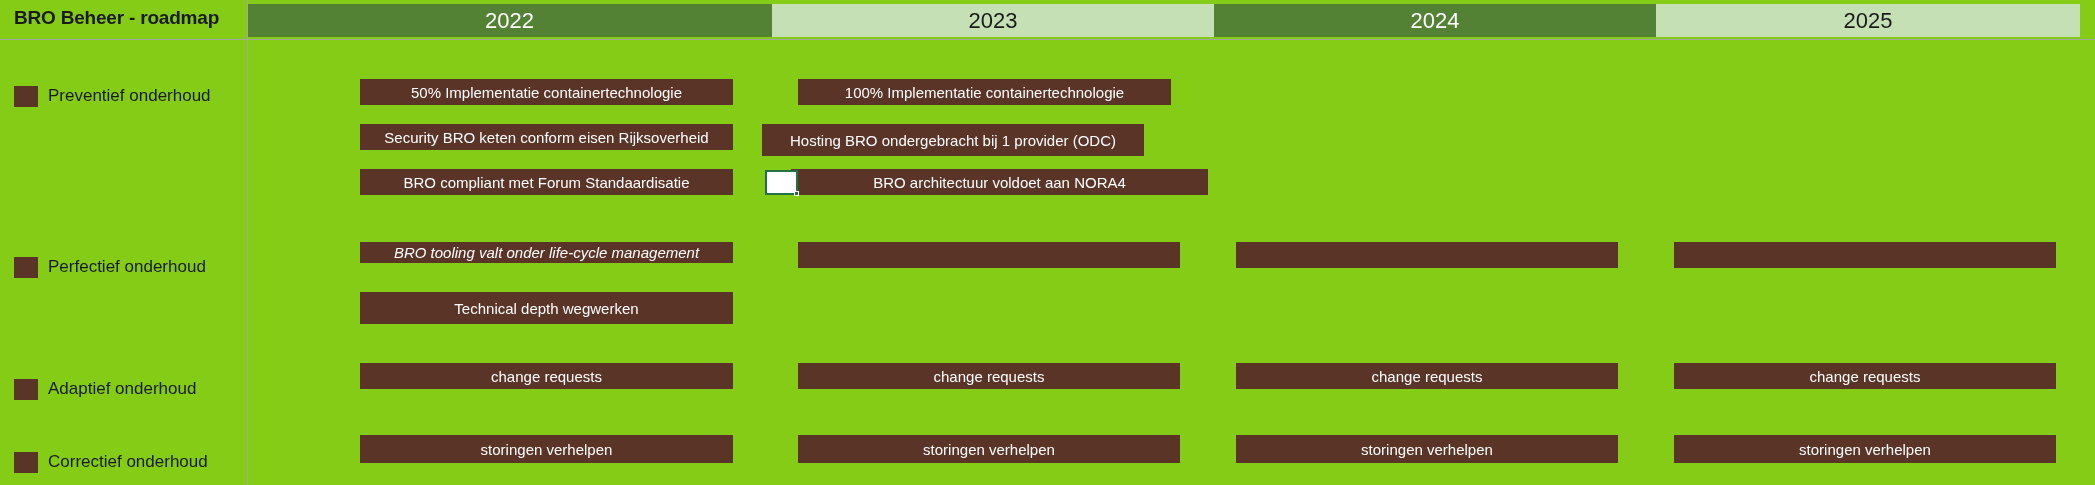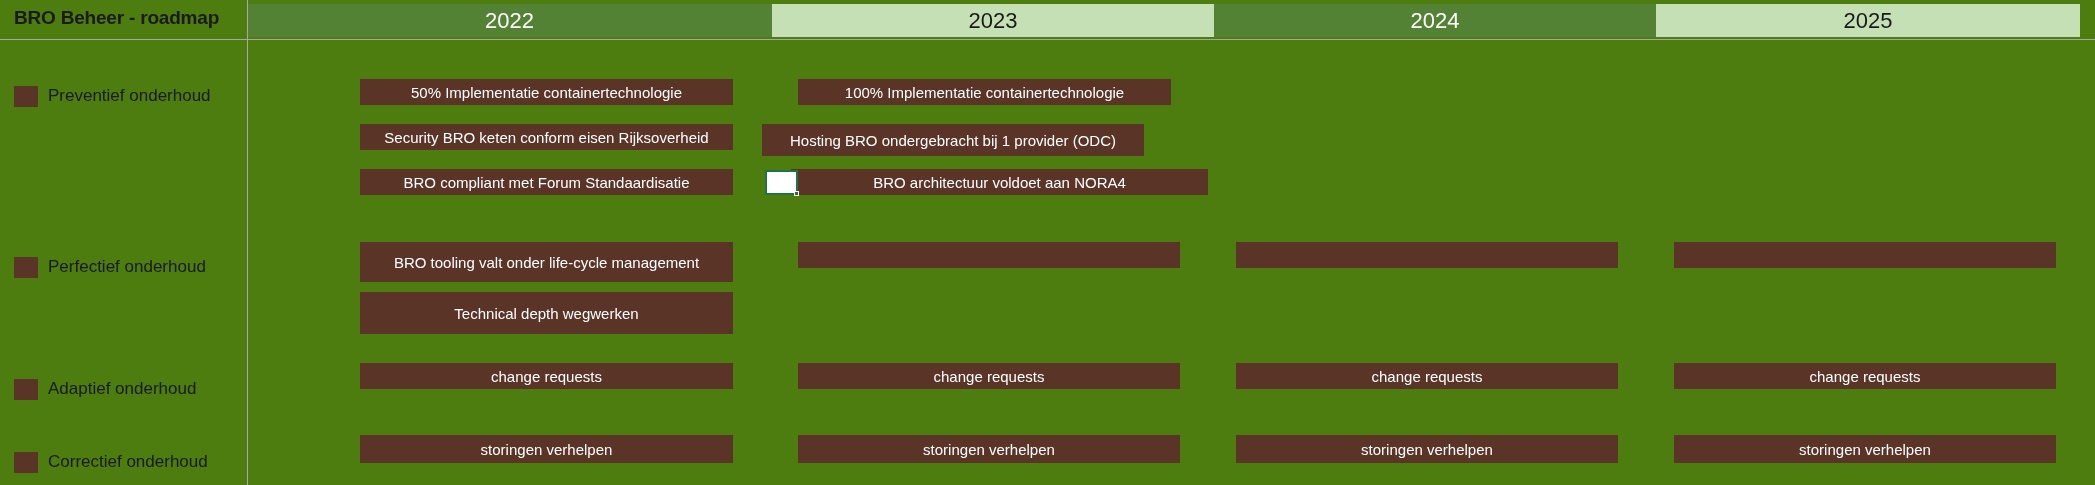--- a/index.html
+++ b/index.html
@@ -10,21 +10,21 @@
   }
   body {
     font-family: "Liberation Sans", sans-serif;
     -webkit-font-smoothing: antialiased;
   }
 
   #roadmap {
     position: relative;
     width: 2095px;
     height: 485px;
-    background: #4d7c0f;
+    background: #84cc16;
     overflow: hidden;
   }
 
   
   .header-band {
     position: absolute;
     left: 0;
     top: 0;
     width: 2095px;
     height: 39px;
@@ -181,33 +181,33 @@
       </div>
       <div class="task-bar" style="left: 762px; top: 124px; width: 382px; height: 32px;">
         <span>Hosting BRO ondergebracht bij 1 provider (ODC)</span>
       </div>
       <div class="task-bar" style="left: 360px; top: 169px; width: 373px; height: 26px;">
         <span>BRO compliant met Forum Standaardisatie</span>
       </div>
       <div class="task-bar" style="left: 763px; top: 169px; width: 417px; height: 26px; margin-left: 28px;">
         <span>BRO architectuur voldoet aan NORA4</span>
       </div>
-      <div class="task-bar" style="left: 360px; top: 242px; width: 373px; height: 40px;">
+      <div class="task-bar" style="left: 360px; top: 242px; width: 373px; height: 21px; font-style: italic;">
         <span>BRO tooling valt onder life-cycle management</span>
       </div>
       <div class="task-bar" style="left: 798px; top: 242px; width: 382px; height: 26px;">
         <span></span>
       </div>
       <div class="task-bar" style="left: 1236px; top: 242px; width: 382px; height: 26px;">
         <span></span>
       </div>
       <div class="task-bar" style="left: 1674px; top: 242px; width: 382px; height: 26px;">
         <span></span>
       </div>
-      <div class="task-bar" style="left: 360px; top: 292px; width: 373px; height: 42px;">
+      <div class="task-bar" style="left: 360px; top: 292px; width: 373px; height: 32px;">
         <span>Technical depth wegwerken</span>
       </div>
       <div class="task-bar" style="left: 360px; top: 363px; width: 373px; height: 26px;">
         <span>change requests</span>
       </div>
       <div class="task-bar" style="left: 798px; top: 363px; width: 382px; height: 26px;">
         <span>change requests</span>
       </div>
       <div class="task-bar" style="left: 1236px; top: 363px; width: 382px; height: 26px;">
         <span>change requests</span>

